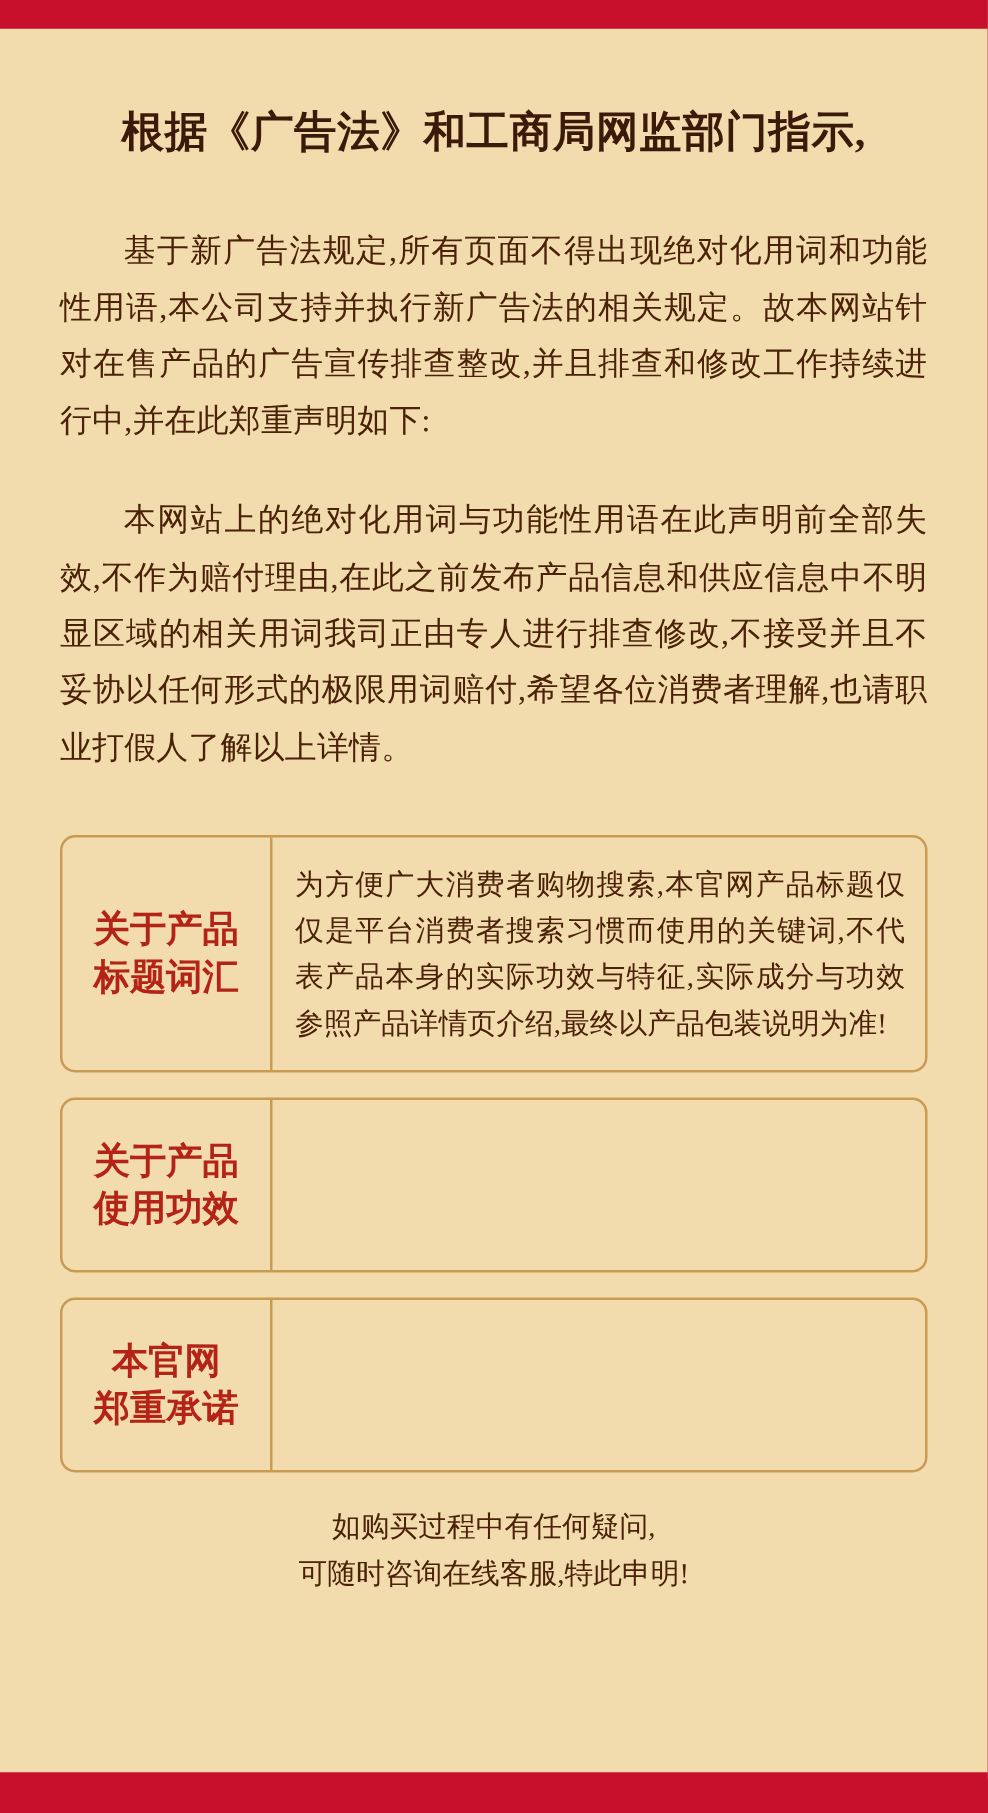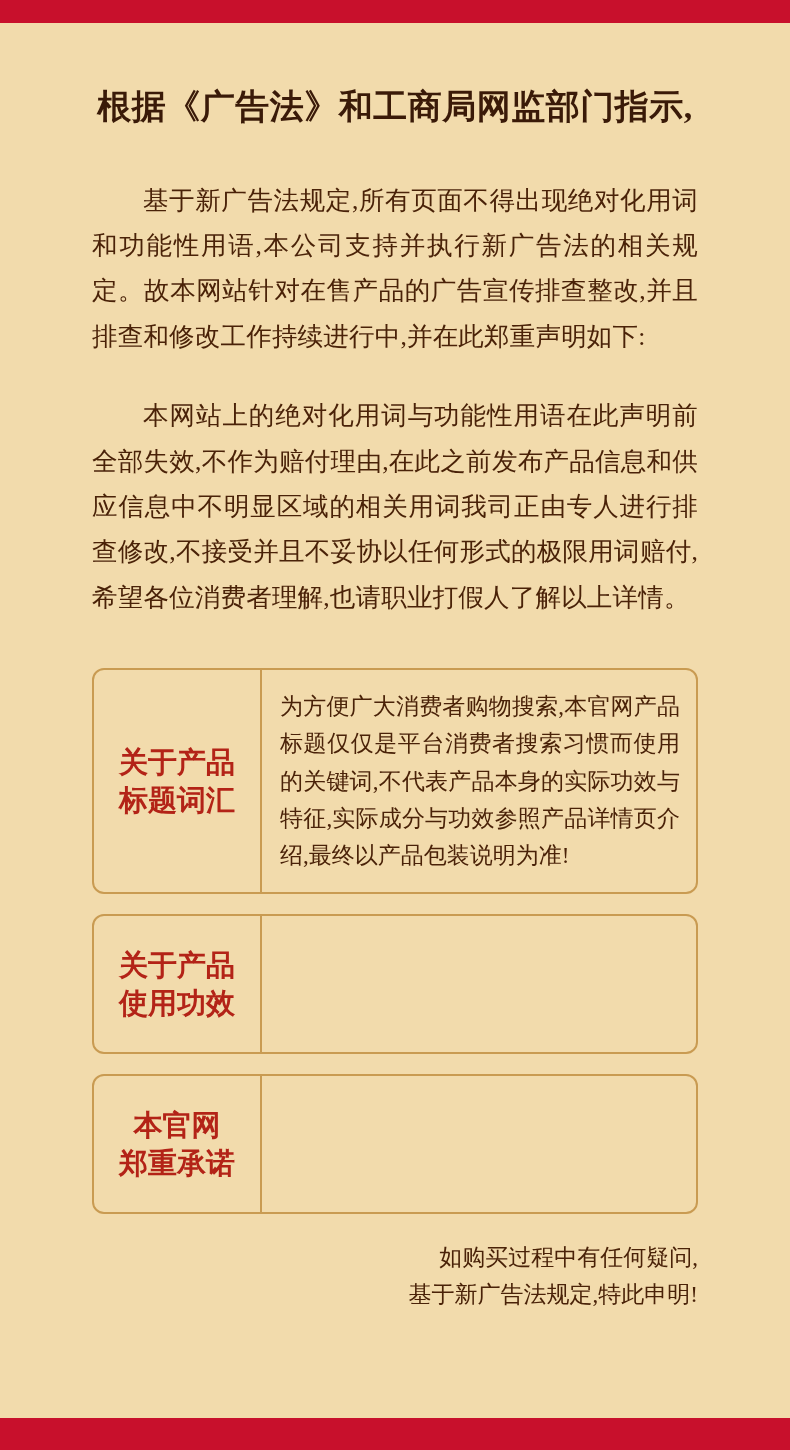--- a/index.html
+++ b/index.html
@@ -21,21 +21,21 @@
     box-sizing: border-box;
   }
   .inner {
     position: absolute;
     left: 0;
     top: 23px;
     width: 790px;
     height: 1395px;
     background: #f2dbac;
     box-sizing: border-box;
-    padding: 0 92px;
+    padding: 0 48px;
   }
   .headline {
     margin: 0;
     padding-top: 58px;
     text-align: center;
     color: #3a1a08;
     font-size: 34px;
     font-weight: bold;
     line-height: 1.55;
     letter-spacing: 0.5px;
@@ -107,21 +107,20 @@
   .card.card3 { min-height: 140px; }
   .footer {
     margin-top: 26px;
     text-align: center;
     color: #4a2208;
     font-size: 23px;
     line-height: 1.6;
   }
   .footer .fl {
     display: block;
-    text-align: right;
   }
   .bottom-bar {
     position: absolute;
     left: 0;
     bottom: 0;
     width: 790px;
     height: 32px;
     background: #c8102c;
   }
   .top-bar {
@@ -170,20 +169,20 @@
         <div class="card-label">
           <span>本官网</span>
           <span>郑重承诺</span>
         </div>
       </div>
 
     </div>
 
     <div class="footer">
       <span class="fl">如购买过程中有任何疑问,</span>
-      <span class="fl">基于新广告法规定,特此申明!</span>
+      <span class="fl">可随时咨询在线客服,特此申明!</span>
     </div>
 
   </div>
 
   <div class="bottom-bar"></div>
 
 </div>
 
 </body></html>

